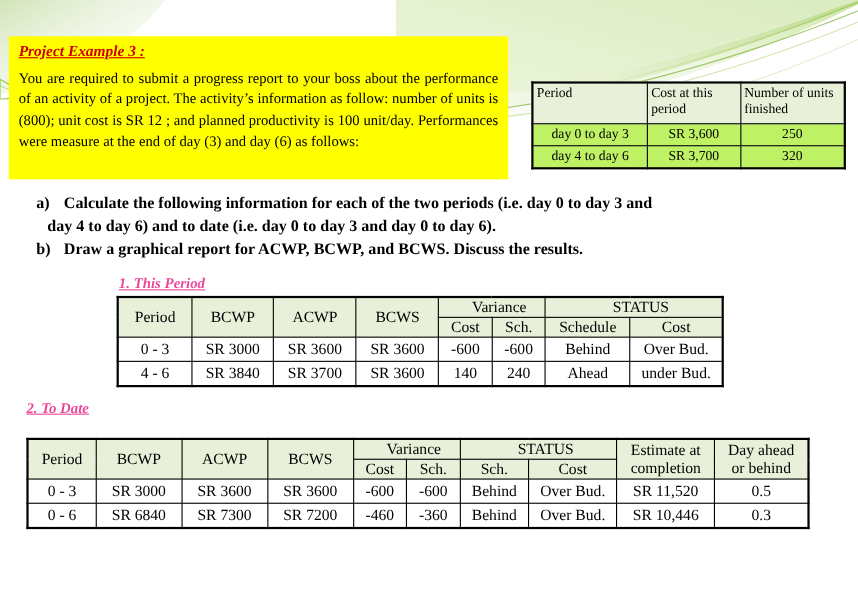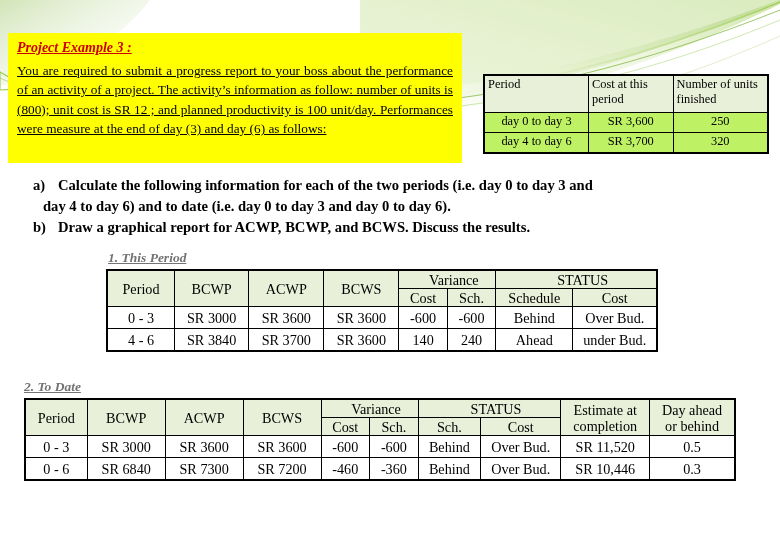--- a/index.html
+++ b/index.html
@@ -40,21 +40,20 @@
     line-height: 22px;
     margin: 1px 0 2px 2px;
     white-space: nowrap;
   }
   #problem-body {
     color: #000000;
     font-size: 13.3px;
     line-height: 19.4px;
     text-align: justify;
     margin: 0 2px 0 2px;
-    text-decoration: underline;
   }
 
   
   #period-table {
     position: absolute;
     left: 483px; top: 74px;
     width: 286px;
     border-collapse: collapse;
     border: 2.5px solid #000000;
     background: #ffffff;
@@ -85,29 +84,29 @@
     font-weight: bold;
   }
   #questions .qline { display: flex; }
   #questions .marker { width: 25px; flex: 0 0 25px; }
   #questions .qtext { flex: 1; }
   #questions .indent { margin-left: 10px; }
 
   
   .section-heading {
     position: absolute;
-    color: #737373;
+    color: #ec4899;
     font-weight: bold;
     font-style: italic;
     font-size: 13.5px;
     text-decoration: underline;
     white-space: nowrap;
   }
   #heading-this-period { left: 108px; top: 250px; }
-  #heading-to-date     { left: 24px;  top: 379px; }
+  #heading-to-date     { left: 24px;  top: 363px; }
 
   
   .res-table {
     position: absolute;
     border-collapse: collapse;
     border: 2.5px solid #000000;
     background: #ffffff;
     font-size: 14.2px;
   }
   .res-table td {

